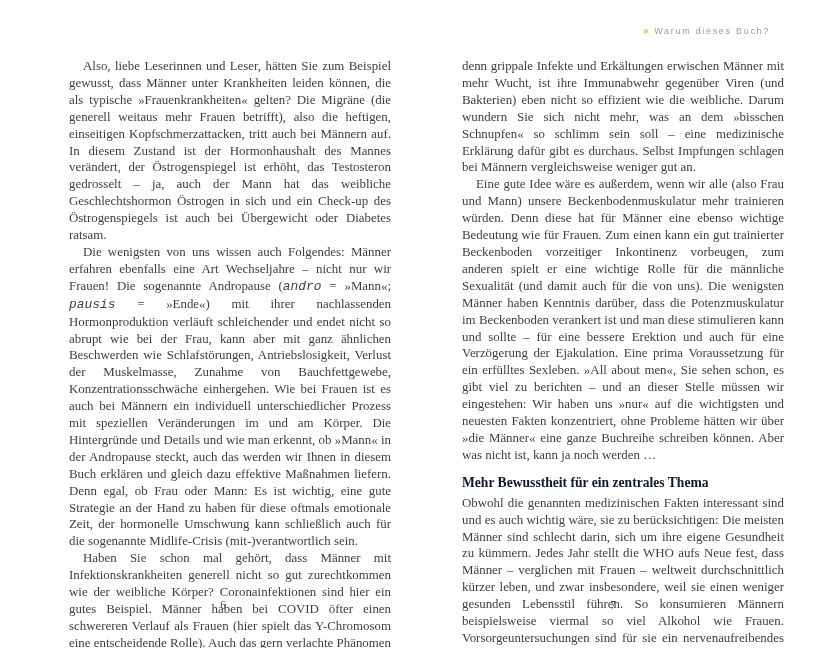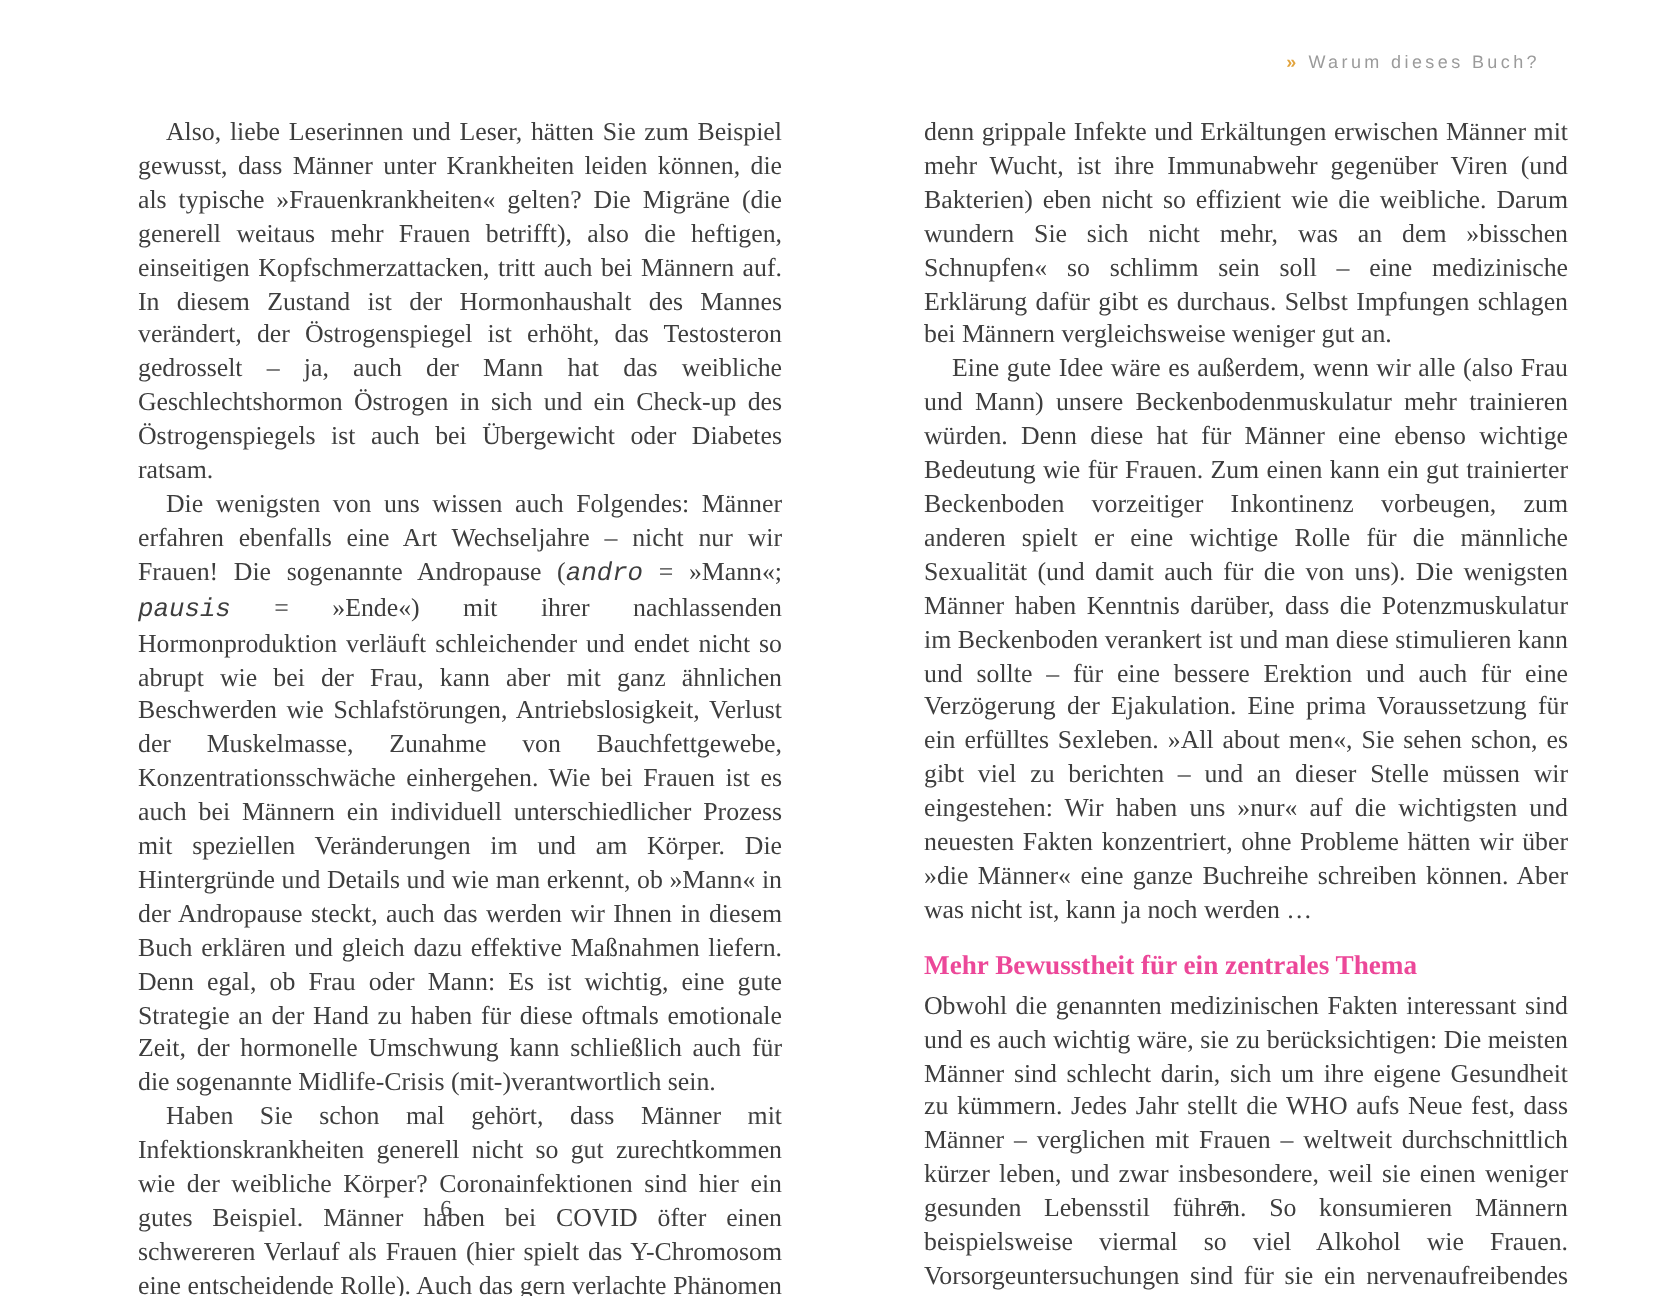--- a/index.html
+++ b/index.html
@@ -39,21 +39,21 @@
       line-height: 16.9px;
       text-align: justify;
       hyphens: auto;
       -webkit-hyphens: auto;
     }
     .column-left  { left: 69px; }
     .column-right { left: 462px; }
     .column p { margin: 0; padding: 0; }
     .column p.indent { text-indent: 14px; }
     .section-heading {
-      color: #ec4899;
+      color: #0f172a;
       font-weight: bold;
       font-size: 13.6px;
       line-height: 17px;
       margin: 10px 0 4px 0;
       text-align: left;
     }
     .italic { font-style: italic; font-family: Liberation Mono, monospace; }
     .page-number {
       position: absolute;
       top: 599px;

